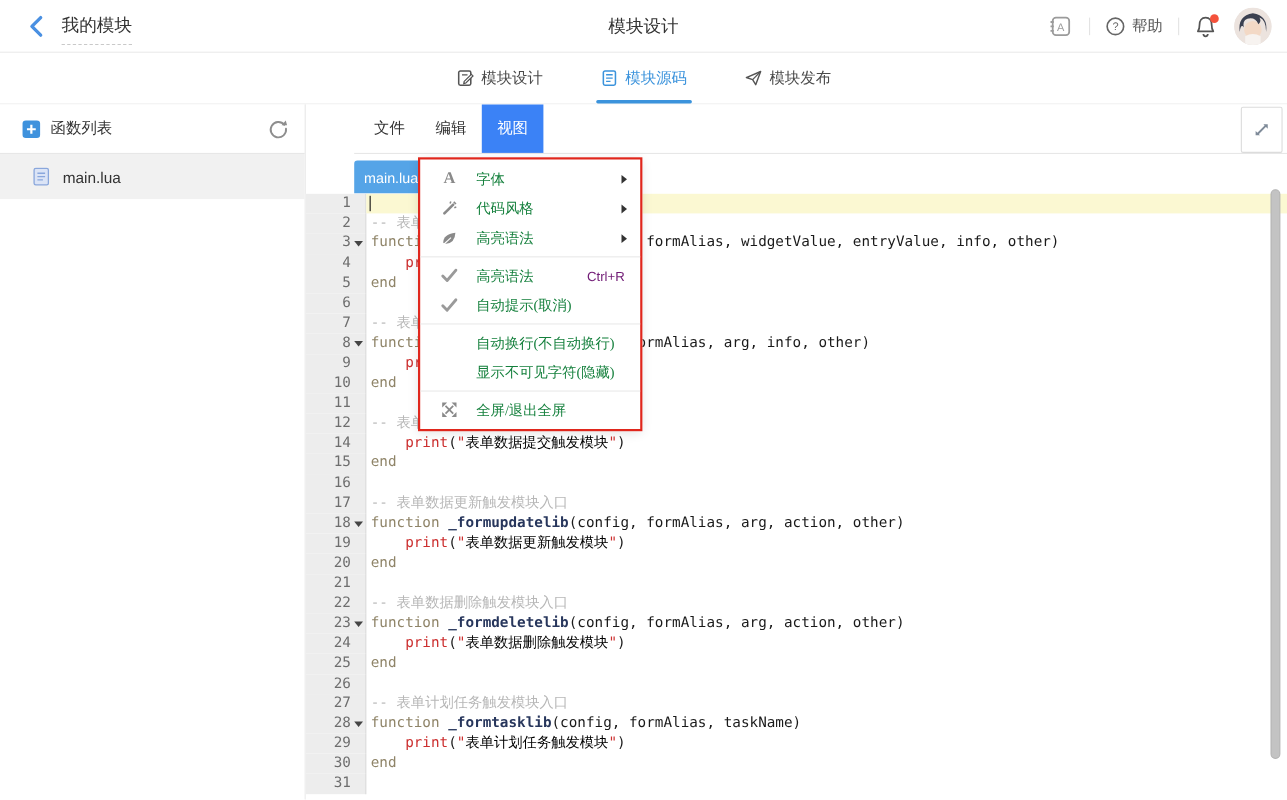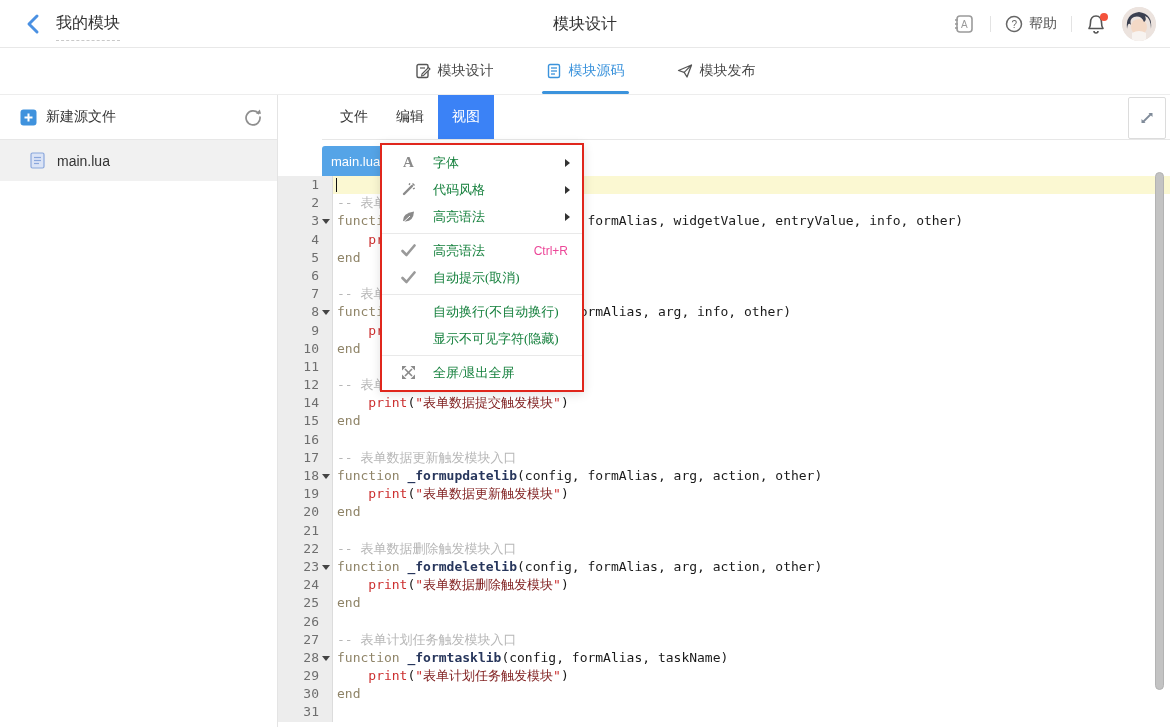--- a/index.html
+++ b/index.html
@@ -62,36 +62,36 @@
           border-left:4px solid transparent; border-right:4px solid transparent; border-top:5px solid #444; }
   .cd { flex:1; padding-left:4px; position:relative; color:#1a1a1a; }
   .crow.active .cd { background:#fbf8d2; }
   .cursor { position:absolute; left:3px; top:2px; width:1px; height:14px; background:#111; }
   .tok-c { color:#b7b7b7; }
   .tok-k { color:#8f8468; }
   .tok-f { color:#27365c; font-weight:bold; }
   .tok-p { color:#1a1a1a; }
   .tok-b { color:#cc2f2f; }
   .tok-q { color:#cc2f2f; }
-  .tok-s { color:#7f1d1d; }
+  .tok-s { color:#000000; }
 
   .vscroll { position:absolute; right:5px; top:77px; width:10px; height:546px; }
   .vthumb { position:absolute; left:0; top:0; width:9px; height:518px; background:#c3c3c3;
             border-radius:5px; border:1px solid #b3b3b3; }
 
   
   .vmenu { position:absolute; left:380px; top:143px; width:204px; background:#fff;
            border:2px solid #e0261c; box-shadow:0 2px 10px rgba(0,0,0,.12); z-index:50; padding:4px 0; }
   .mi { height:27px; display:flex; align-items:center; padding:0 10px 0 18px; cursor:pointer; position:relative; }
   .mic { width:17px; height:17px; flex:0 0 17px; display:flex; align-items:center; justify-content:center;
          color:#8a8a8a; font-family:"Liberation Serif", serif; font-weight:bold; font-size:15px; }
   .mlabel { margin-left:16px; font-size:13px; color:#15803d; flex:1;font-family:Liberation Serif, serif; }
   .sub { width:0; height:0; border-top:4px solid transparent; border-bottom:4px solid transparent;
          border-left:5px solid #333; margin-right:2px; }
-  .shortcut { font-size:12px; color:#ec4899; margin-right:4px; }
+  .shortcut { font-size:12px; color:#701a75; margin-right:4px; }
   .mdiv { height:1px; background:#e9e9e9; margin:3px 0; }
 
   svg { display:block; }
 </style>
 </head>
 <body>
 
 <div id="app">
 
   <div class="header">
@@ -168,21 +168,21 @@
   </div>
 
   <div class="sidebar">
     <div class="sb-head">
       <div class="newfile">
         <svg width="17" height="17" viewBox="0 0 17 17">
           <rect x="0.5" y="0.5" width="16" height="16" rx="3" fill="#3f92dd"></rect>
           <line x1="8.5" y1="4.5" x2="8.5" y2="12.5" stroke="#fff" stroke-width="2"></line>
           <line x1="4.5" y1="8.5" x2="12.5" y2="8.5" stroke="#fff" stroke-width="2"></line>
         </svg>
-        <span>新建源文件</span>
+        <span>函数列表</span>
       </div>
       <div class="refresh-btn">
         <svg width="20" height="20" viewBox="0 0 20 20">
           <path d="M15.5 6.5 A7 7 0 1 0 17 10" fill="none" stroke="#8e8e8e" stroke-width="1.7" stroke-linecap="round"></path>
           <polygon points="13,6.8 18,6.8 16.8,2.5" fill="#8e8e8e"></polygon>
         </svg>
       </div>
     </div>
     <div class="file-row selected">
       <svg width="15" height="17" viewBox="0 0 15 17">

